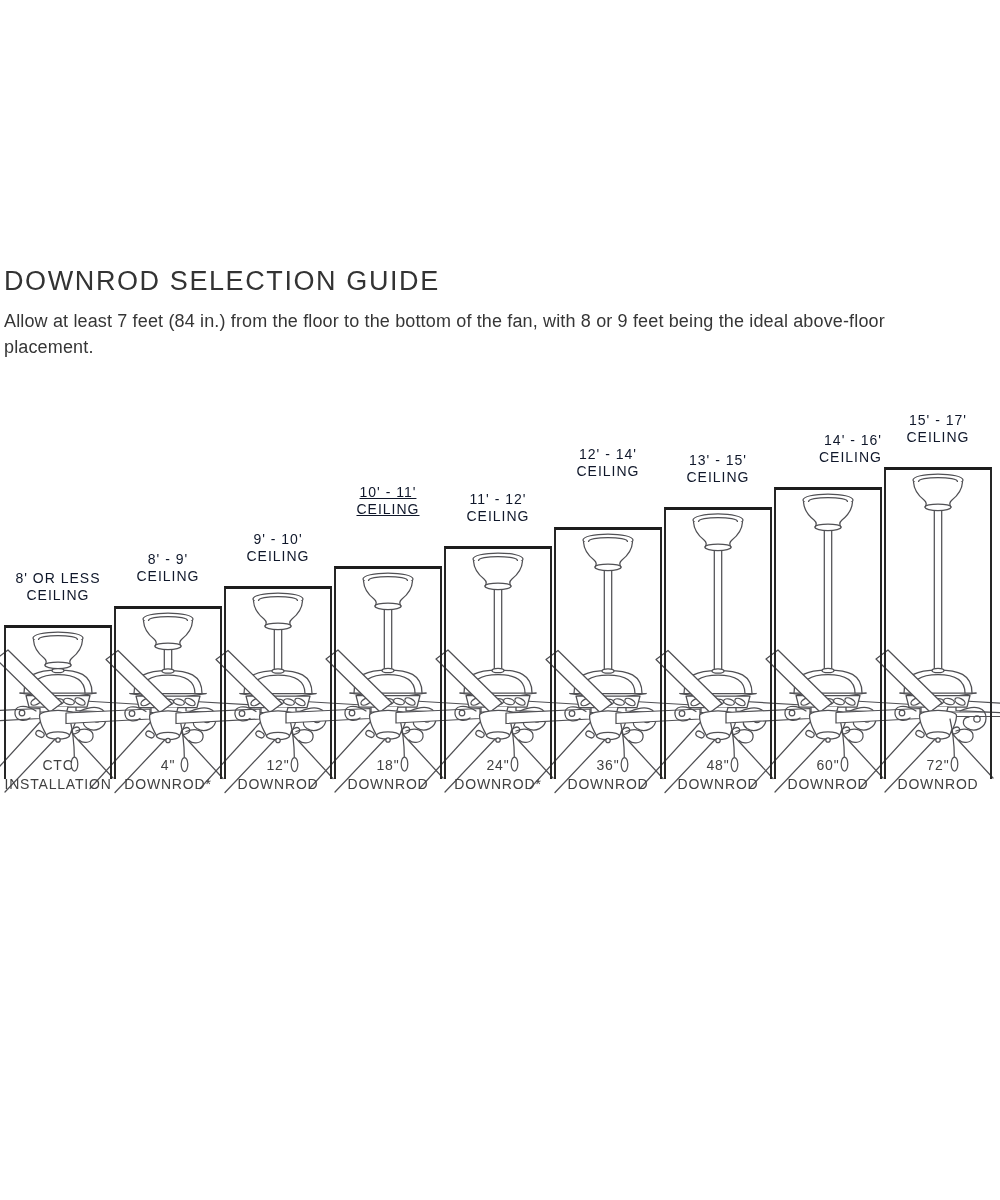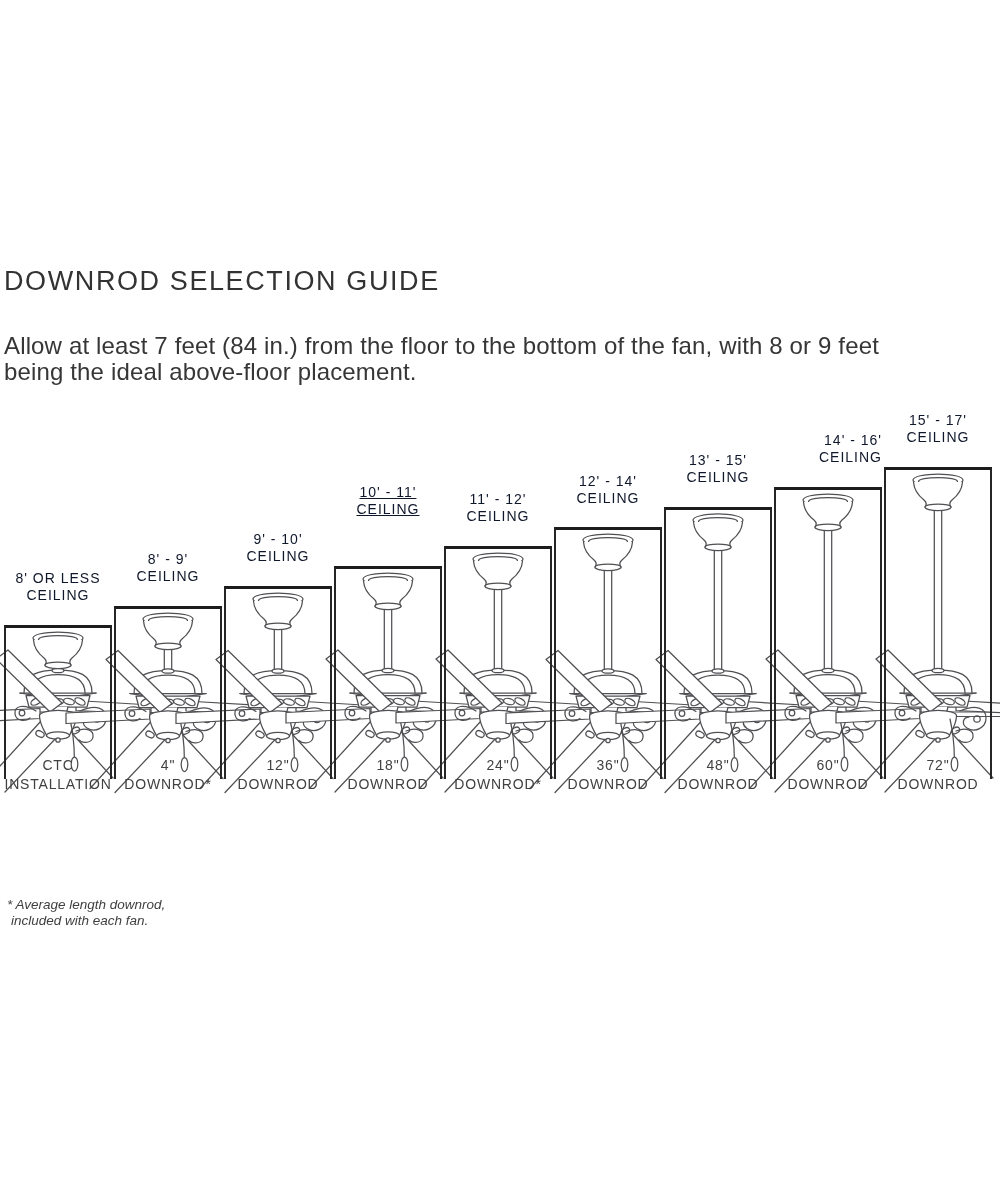--- a/index.html
+++ b/index.html
@@ -1,20 +1,20 @@
 <!DOCTYPE html>
 <html><head>
 <meta charset="utf-8">
 <style>
   html,body{margin:0;padding:0;background:#ffffff;}
   #page{position:relative;width:1000px;height:1200px;background:#fff;overflow:hidden;
         font-family:"Liberation Sans","DejaVu Sans",sans-serif;border-radius:15px;}
   #title{position:absolute;left:4px;top:266px;font-size:27px;font-weight:400;
          letter-spacing:1.6px;color:#333333;white-space:nowrap;}
-  #intro{position:absolute;left:4px;top:333px;width:928px;font-size:24px;
+  #intro{position:absolute;left:4px;top:308px;width:928px;font-size:18px;
          line-height:26px;letter-spacing:0.15px;color:#363636;}
   .ceil-label{position:absolute;width:108px;text-align:center;font-size:14px;
          line-height:17px;letter-spacing:1px;color:#0f172a;font-weight:500;z-index:6;}
   .rod-label{position:absolute;width:116px;text-align:center;font-size:14px;
          line-height:19px;letter-spacing:0.8px;color:#414141;font-weight:500;top:756px;z-index:6;}
   .panel-outline{position:absolute;box-sizing:border-box;background:transparent;
          border-top:3px solid #1c1c1c;border-left:2px solid #262626;border-right:2px solid #262626;
          z-index:5;pointer-events:none;}
   .fan-svg{position:absolute;z-index:1;overflow:visible;}
   #footnote{position:absolute;left:7px;top:897px;font-size:13.5px;line-height:15.5px;
@@ -316,21 +316,21 @@
     <ellipse cx="107.5" cy="184.5" rx="4.4" ry="2.9" transform="rotate(-28 107.5 184.5)"></ellipse>
     <path d="M102 173.0 C104 181.0 105.5 191.0 106 201.0 L106.3 210.5"></path>
     <ellipse cx="106.5" cy="218.0" rx="3.3" ry="7" fill="#fff"></ellipse>
   </g>
       </svg>
       <div class="panel-outline" style="left: 444px; top: 546px; width: 108px; height: 233px;"></div>
       <div class="rod-label" style="left: 440px;">
         <div>24"</div>
         <div>DOWNROD*</div>
       </div>
-      <div class="ceil-label" style="left: 554px; top: 473px;">
+      <div class="ceil-label" style="left: 554px; top: 446px;">
         <div>12' - 14'</div>
         <div>CEILING</div>
       </div>
       <svg class="fan-svg" width="180" height="268.5" viewBox="0 0 180 268.5" style="left: 518px; top: 526.5px;">
   <g fill="none" stroke="#505054" stroke-width="1.25" stroke-linejoin="round" stroke-linecap="round">
 
     <line x1="-2" y1="185.5" x2="182" y2="185.5" stroke-width="1.1"></line>
     <line x1="-2" y1="190.0" x2="182" y2="190.0" stroke-width="1.1"></line>
     <polygon fill="#fff" points="-12,186.0 72,182.0 72,192.0 -12,196.5"></polygon>
     <polygon fill="#fff" points="108,174.0 183,178.5 183,187.5 108,184.0"></polygon>
@@ -553,17 +553,13 @@
     <path d="M102 252.0 C104 260.0 105.5 270.0 106 280.0 L106.3 289.5"></path>
     <ellipse cx="106.5" cy="297.0" rx="3.3" ry="7" fill="#fff"></ellipse>
   </g>
       </svg>
       <div class="panel-outline" style="left: 884px; top: 467px; width: 108px; height: 312px;"></div>
       <div class="rod-label" style="left: 880px;">
         <div>72"</div>
         <div>DOWNROD</div>
       </div>
     </div>
-  <div id="footnote">
-    <div class="fn1">* Average length downrod,</div>
-    <div class="fn2">included with each fan.</div>
-  </div>
 </div>
 
 </body></html>

